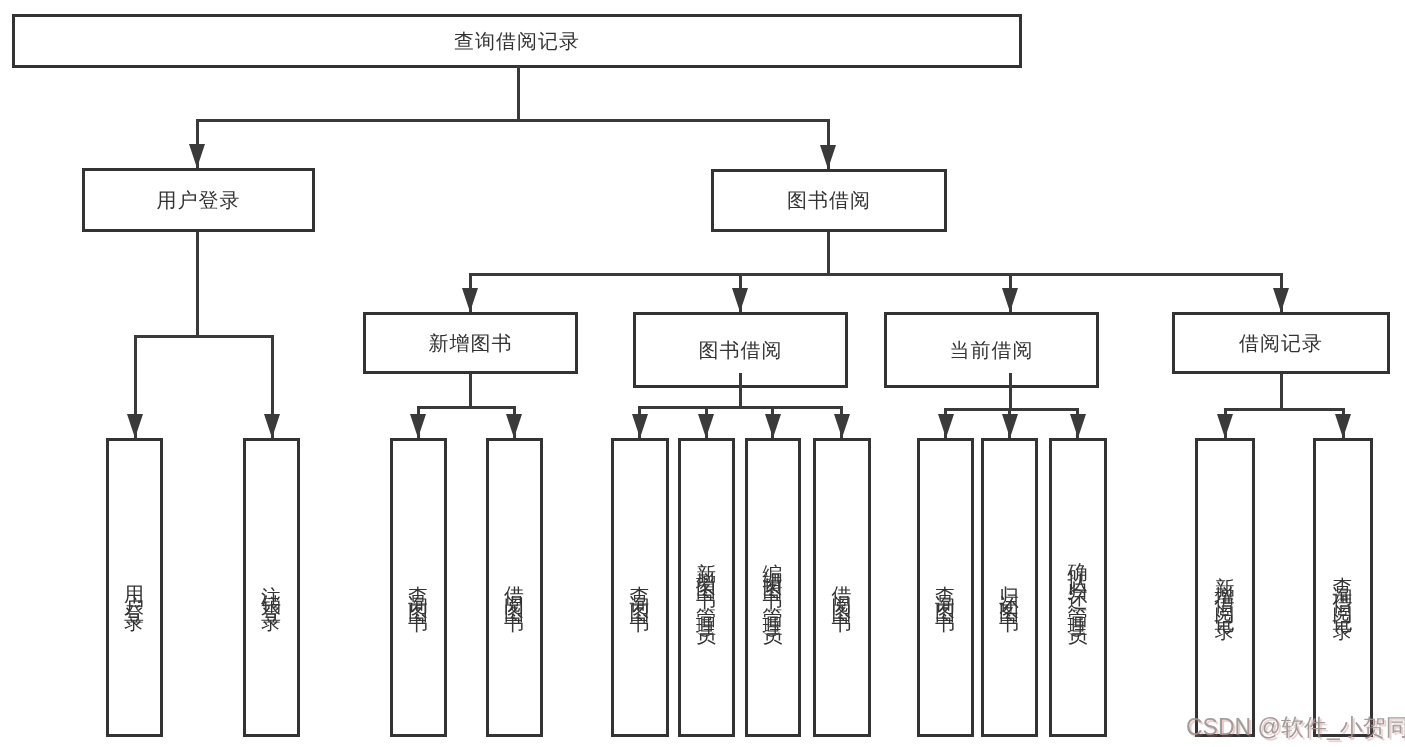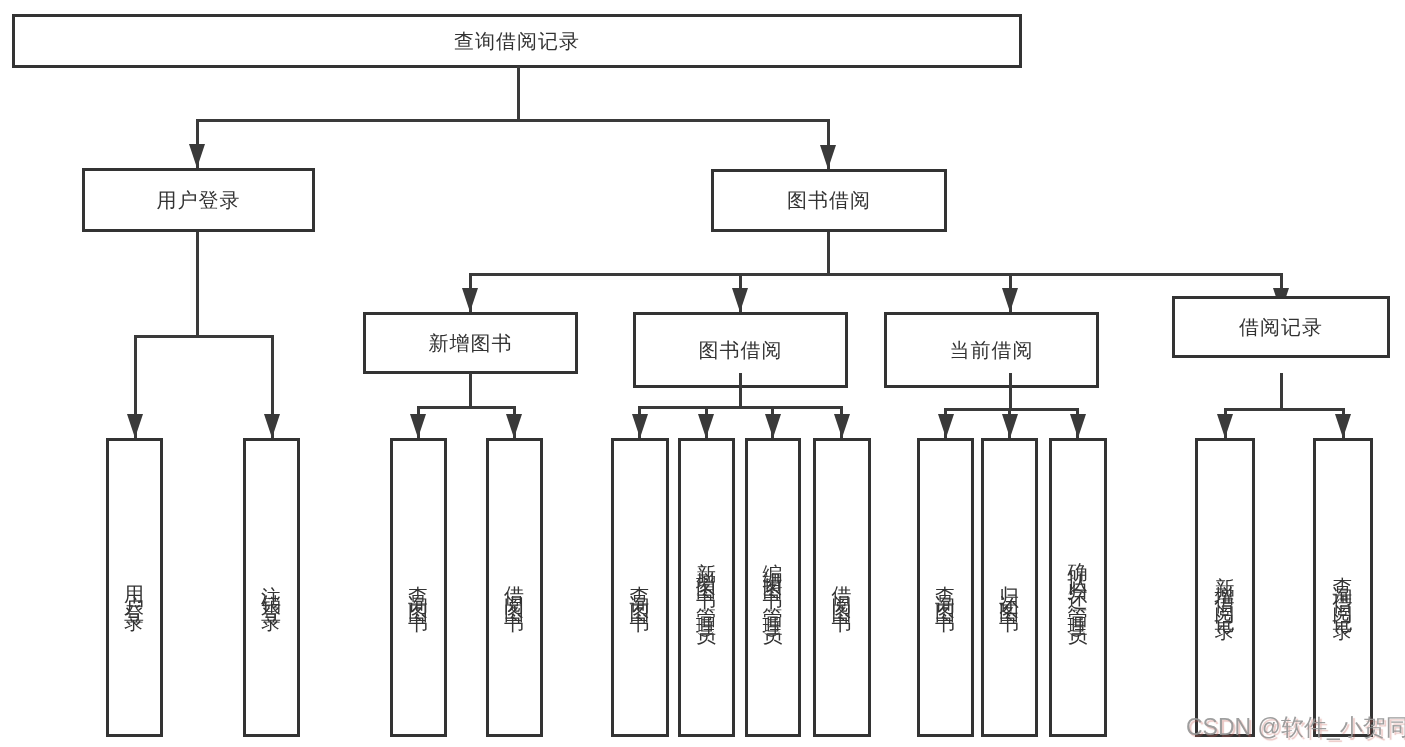--- a/index.html
+++ b/index.html
@@ -92,21 +92,21 @@
 
   <div class="box h" style="left:363px;top:312px;width:215px;height:62px">
     <span>新增图书</span>
   </div>
   <div class="box h" style="left:633px;top:312px;width:215px;height:76px">
     <span>图书借阅</span>
   </div>
   <div class="box h" style="left:884px;top:312px;width:215px;height:76px">
     <span>当前借阅</span>
   </div>
-  <div class="box h" style="left:1172px;top:296px;width:218px;height:62px">
+  <div class="box h" style="left:1172px;top:312px;width:218px;height:62px">
     <span>借阅记录</span>
   </div>
 
   <div class="vline" style="left:469px;top:373px;height:36px"></div>
   <div class="hline" style="left:417px;top:406px;width:99px"></div>
   <div class="vline" style="left:417px;top:406px;height:32px"></div>
   <div class="arrowhead" style="left:410px;top:414px"></div>
   <div class="vline" style="left:513px;top:406px;height:32px"></div>
   <div class="arrowhead" style="left:506px;top:414px"></div>
 

